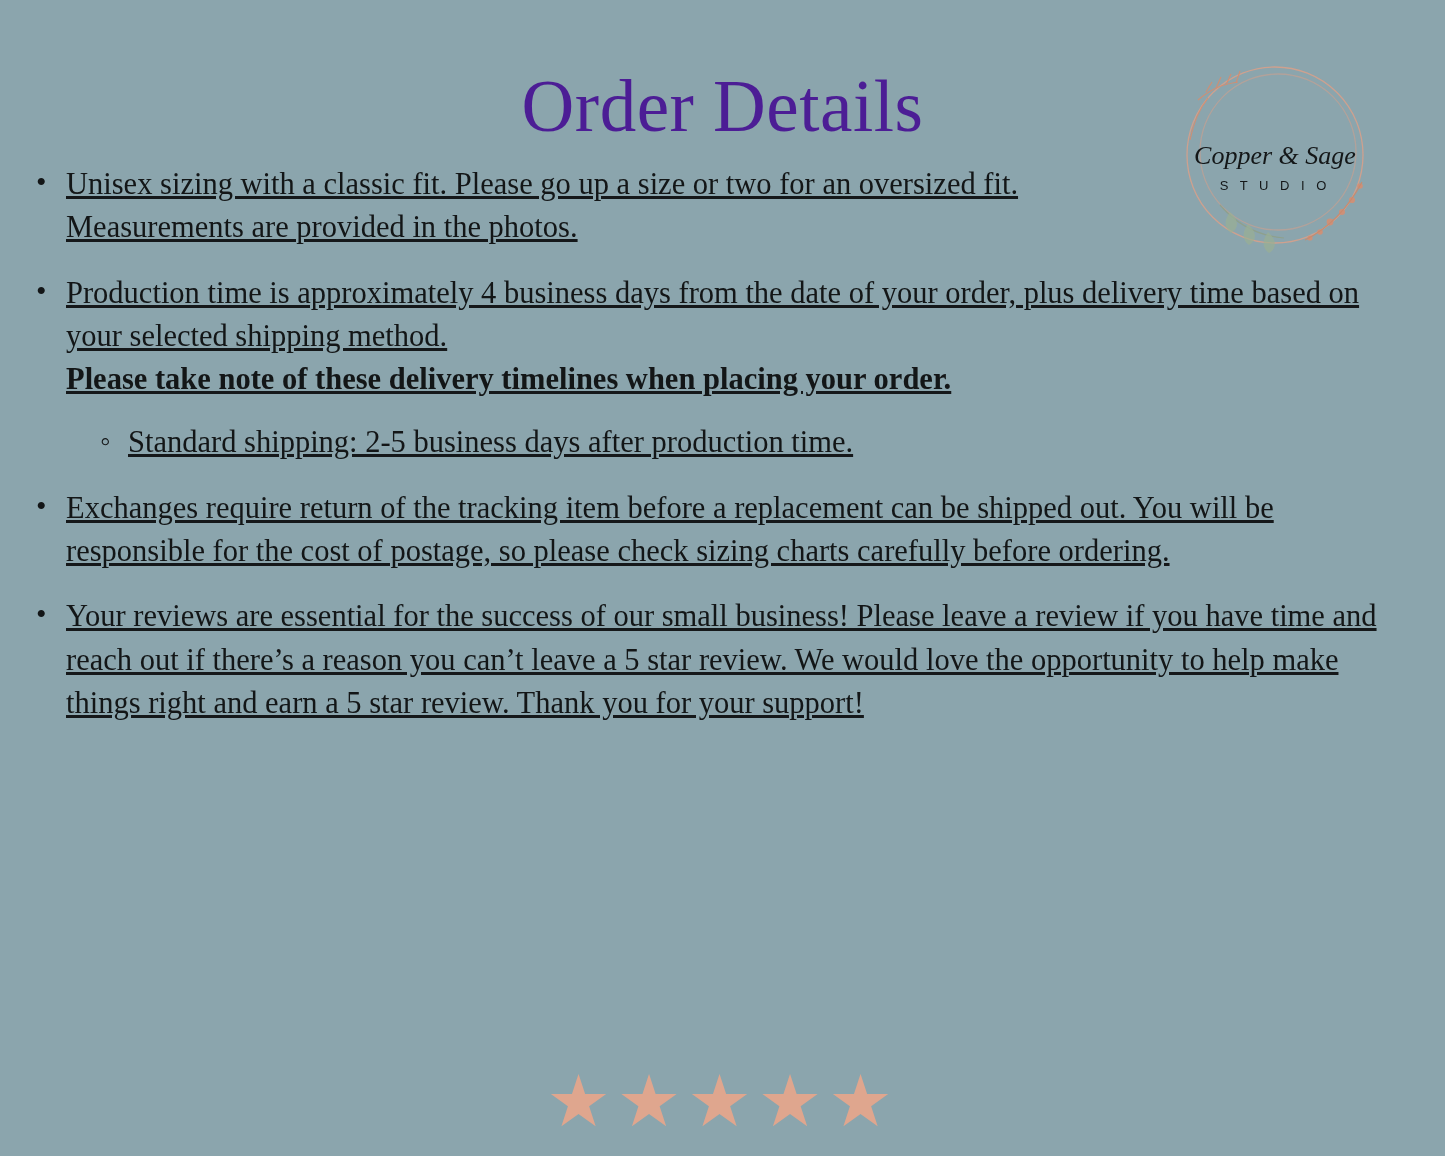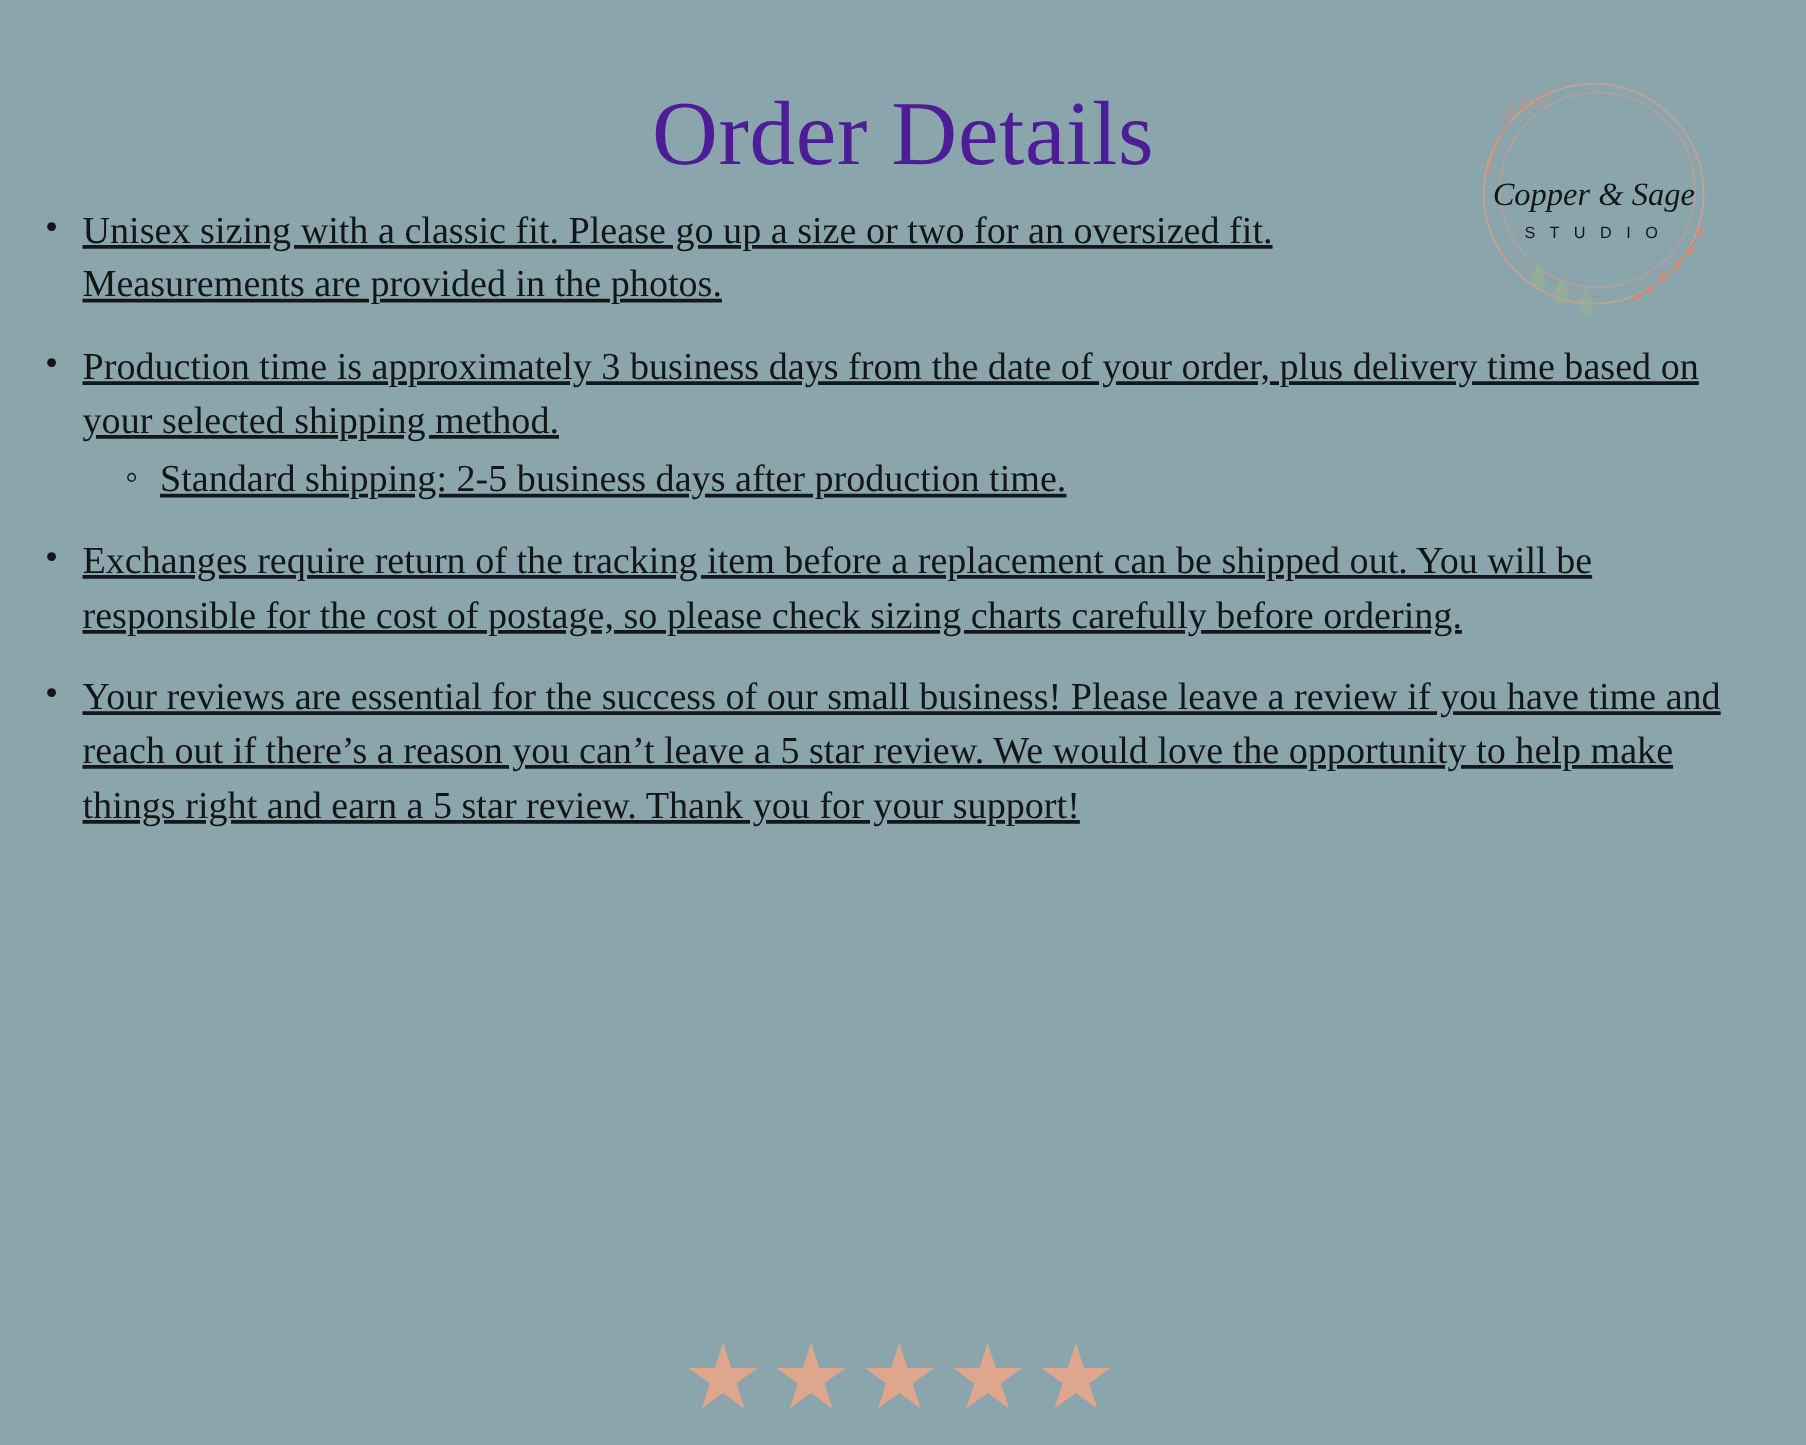--- a/index.html
+++ b/index.html
@@ -73,21 +73,21 @@
     font-size: 30px;
     line-height: 1.42;
   }
 
   .li-first {
     padding-right: 230px;
   }
 
   .sub-list {
     list-style: none;
-    margin: 4px 0 0 0;
+    margin: 20px 0 0 0;
     padding: 0 0 0 62px;
   }
   .sub-list > li {
     position: relative;
     font-size: 30.5px;
     line-height: 1.42;
   }
   .sub-list > li::before {
     content: "◦";
     position: absolute;
@@ -158,21 +158,22 @@
   </div>
 
   <div class="content">
     <ul class="bullets">
 
       <li class="li-first">
         <span>Unisex sizing with a classic fit. Please go up a size or two for an oversized fit. Measurements are provided in the photos.</span>
       </li>
 
       <li>
-        <span>Production time is approximately 3 business days from the date of your order, plus delivery time based on your selected shipping method.</span>
+        <span>Production time is approximately 4 business days from the date of your order, plus delivery time based on your selected shipping method.</span>
+        <span class="bold-note">Please take note of these delivery timelines when placing your order.</span>
         <ul class="sub-list">
           <li>
             <span>Standard shipping: 2-5 business days after production time.</span>
           </li>
         </ul>
       </li>
 
 
 
       <li>

